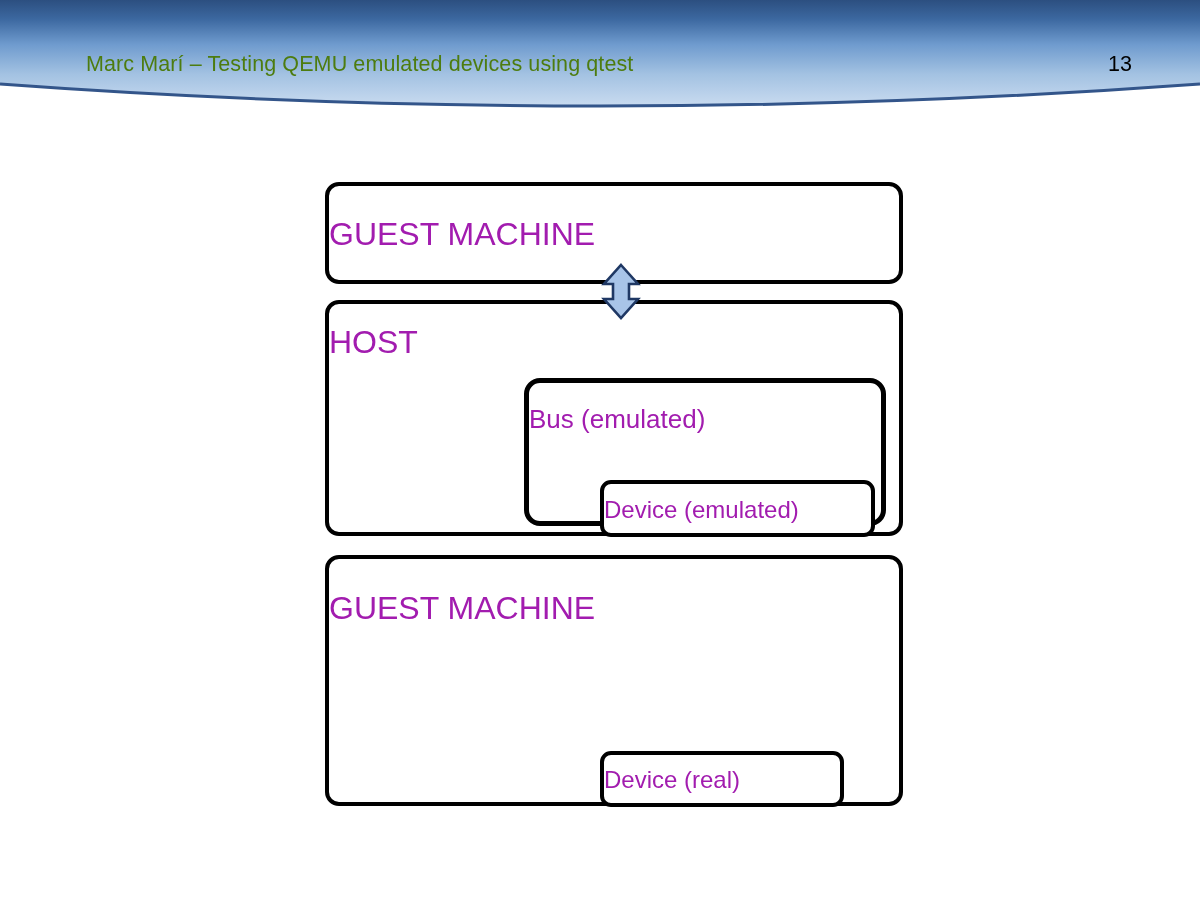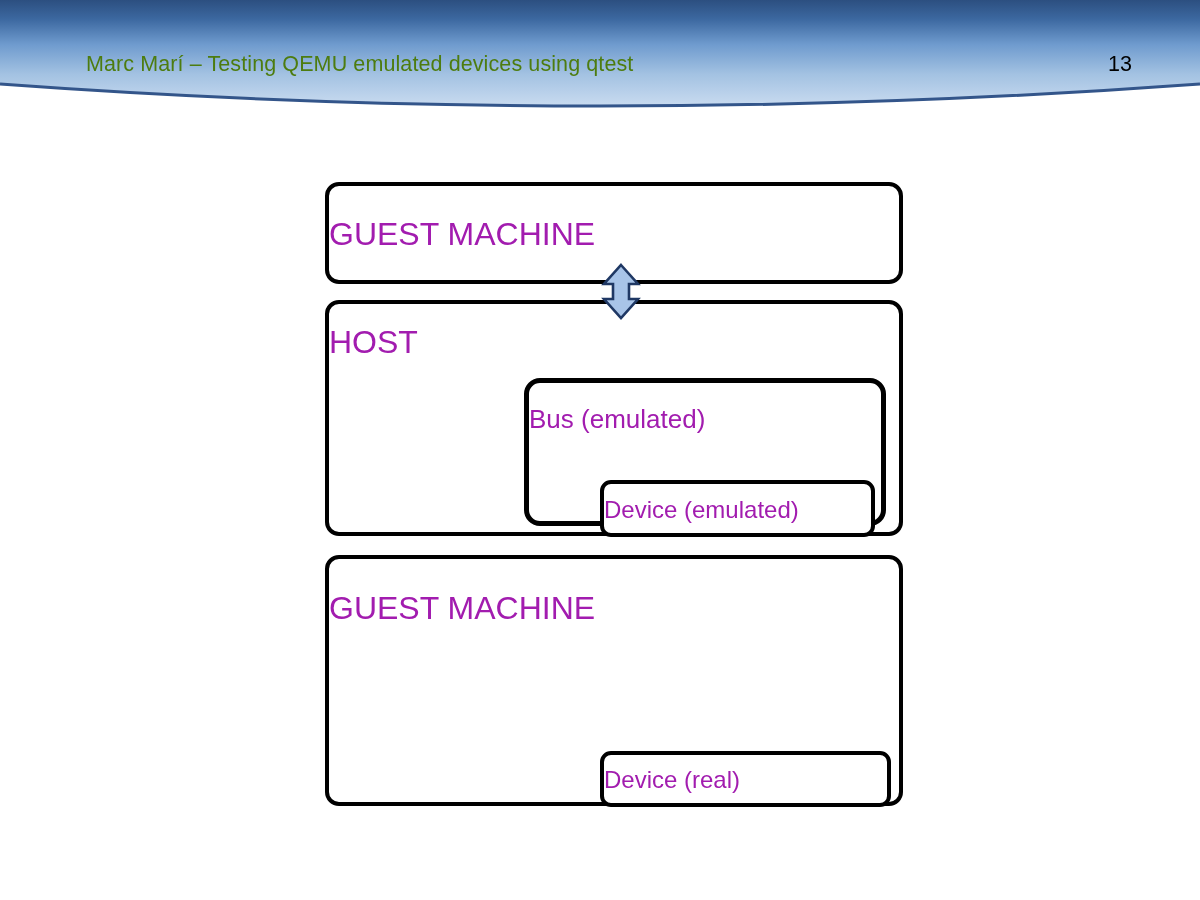--- a/index.html
+++ b/index.html
@@ -150,21 +150,21 @@
     width: 275px;
     height: 57px;
   }
   #box-device-emulated > .box-label {
     top: 12px;
     font-size: 24px;
   }
   #box-device-real {
     left: 600px;
     top: 733px;
-    width: 291px;
+    width: 244px;
     height: 56px;
   }
   #box-device-real > .box-label {
     top: 11px;
     font-size: 24px;
   }
 
   
   #arrow-guest-qemu {
     position: absolute;

